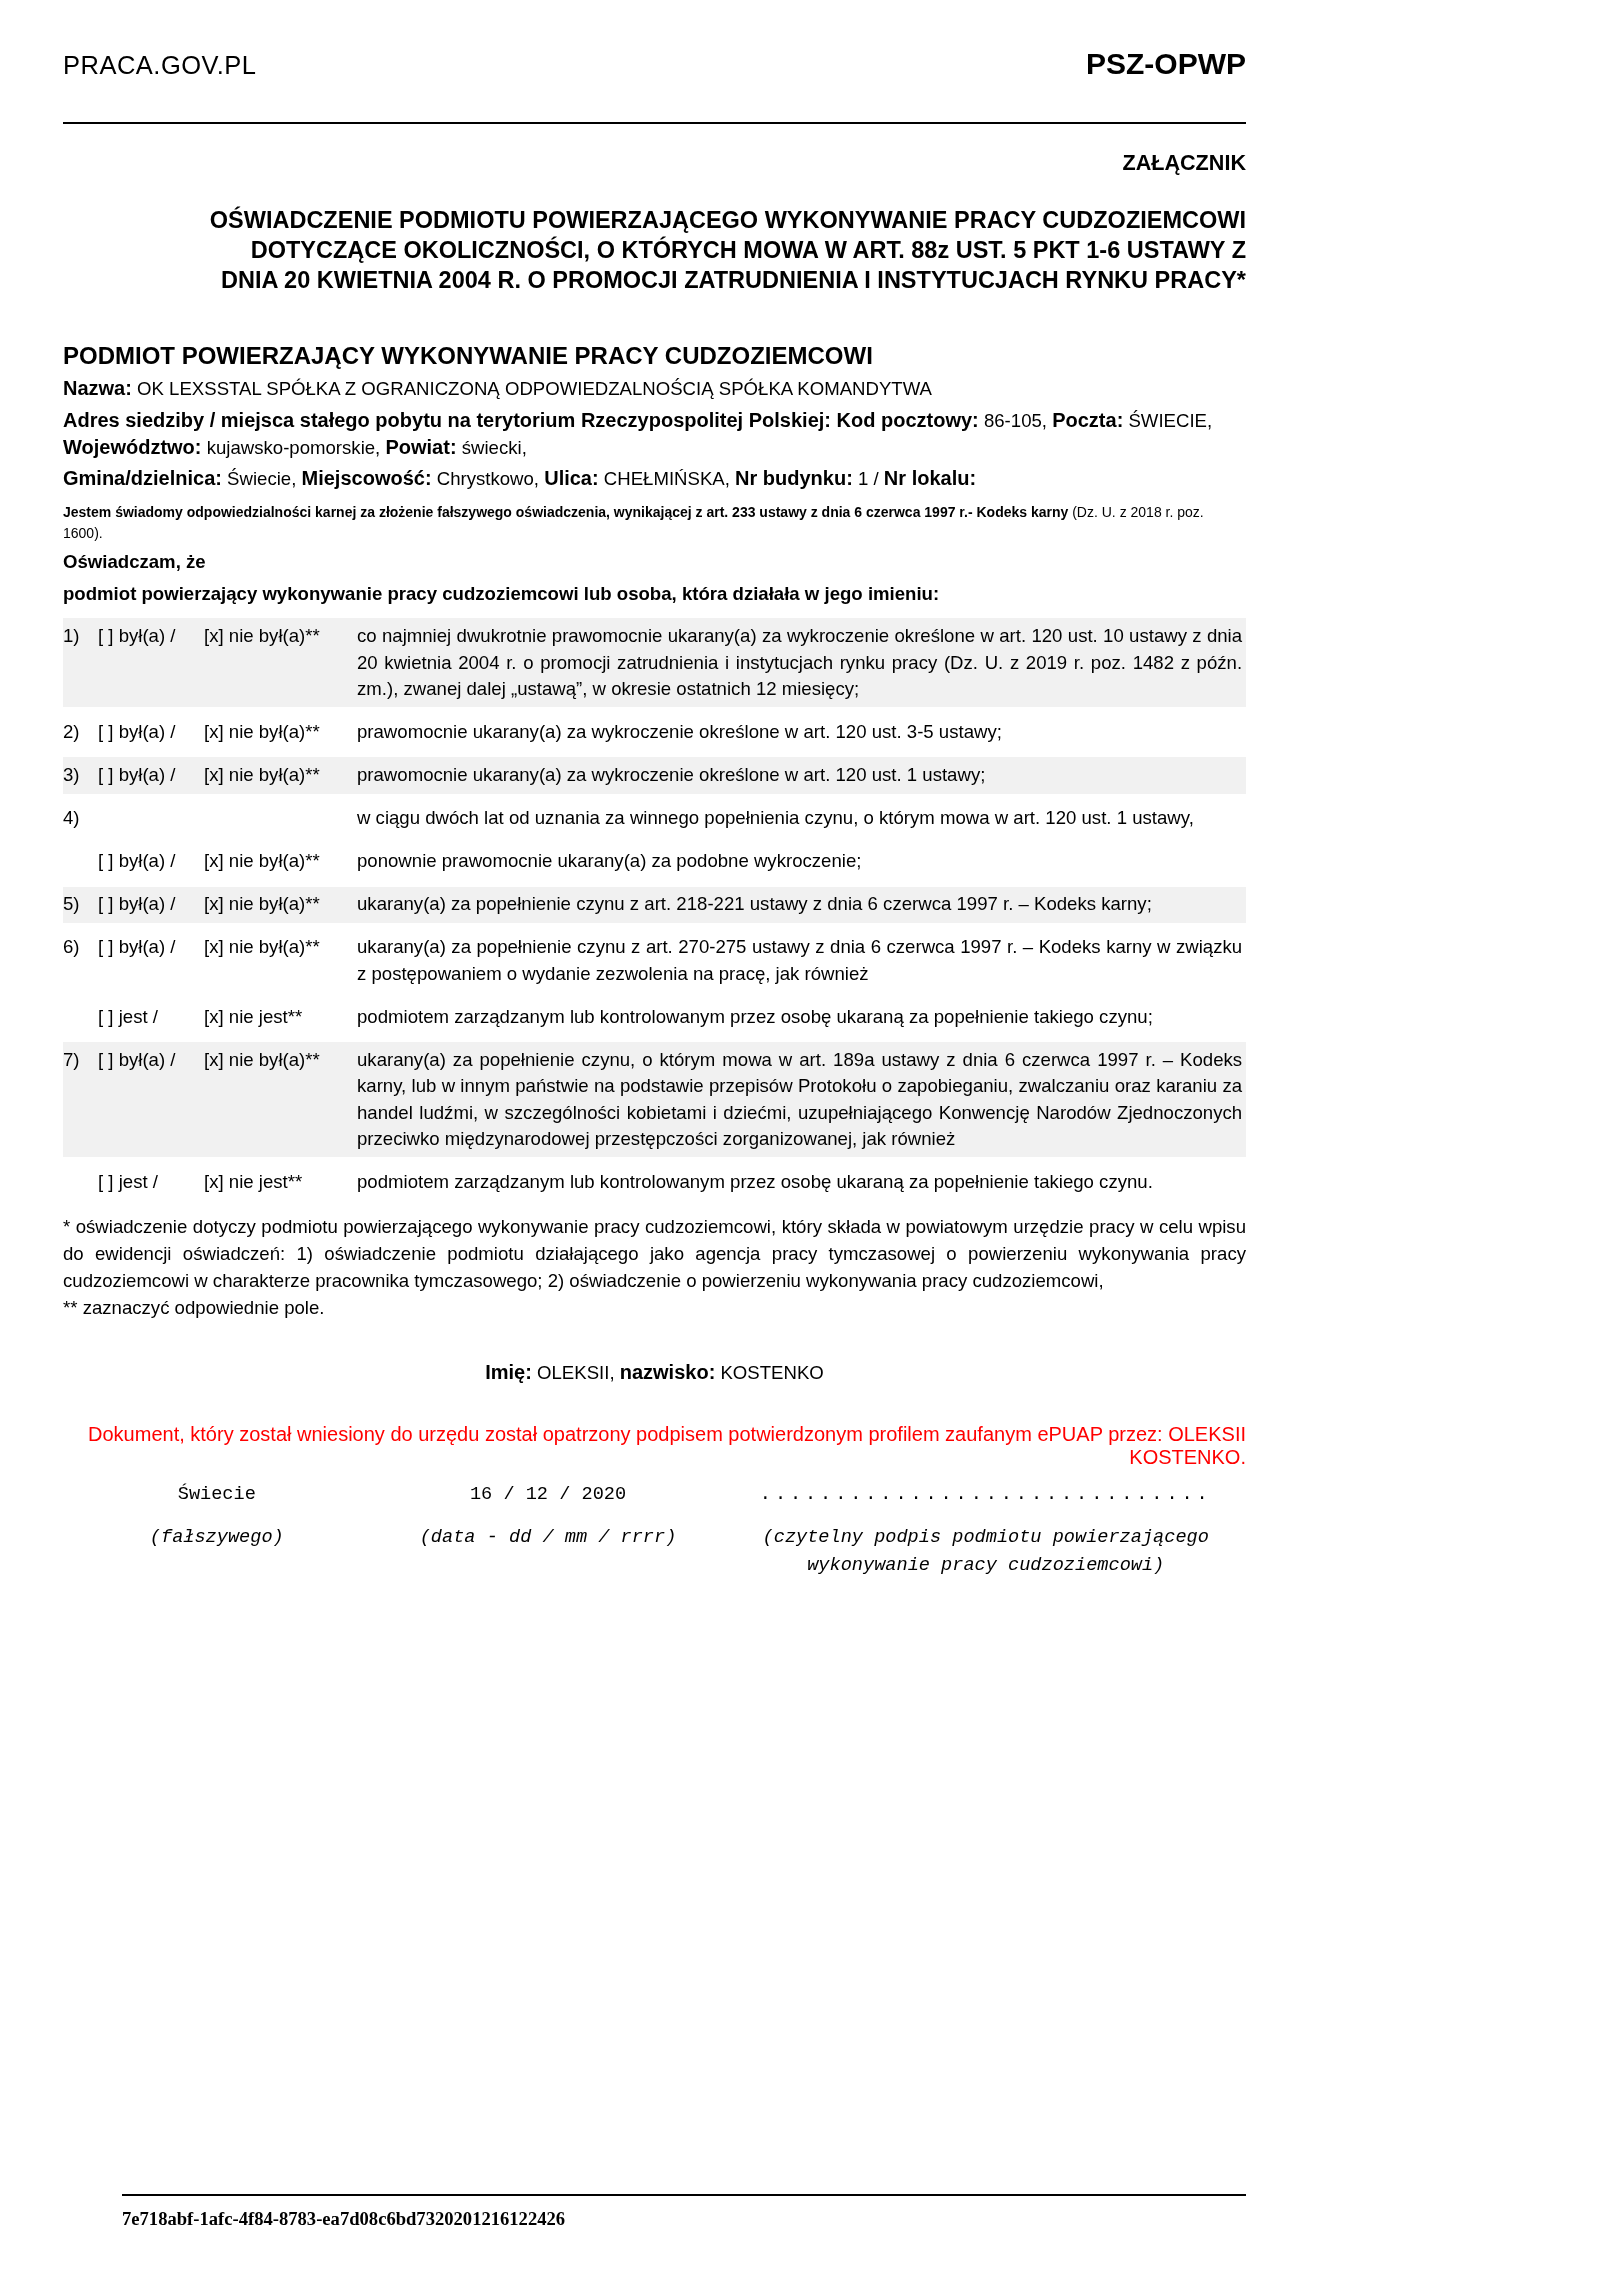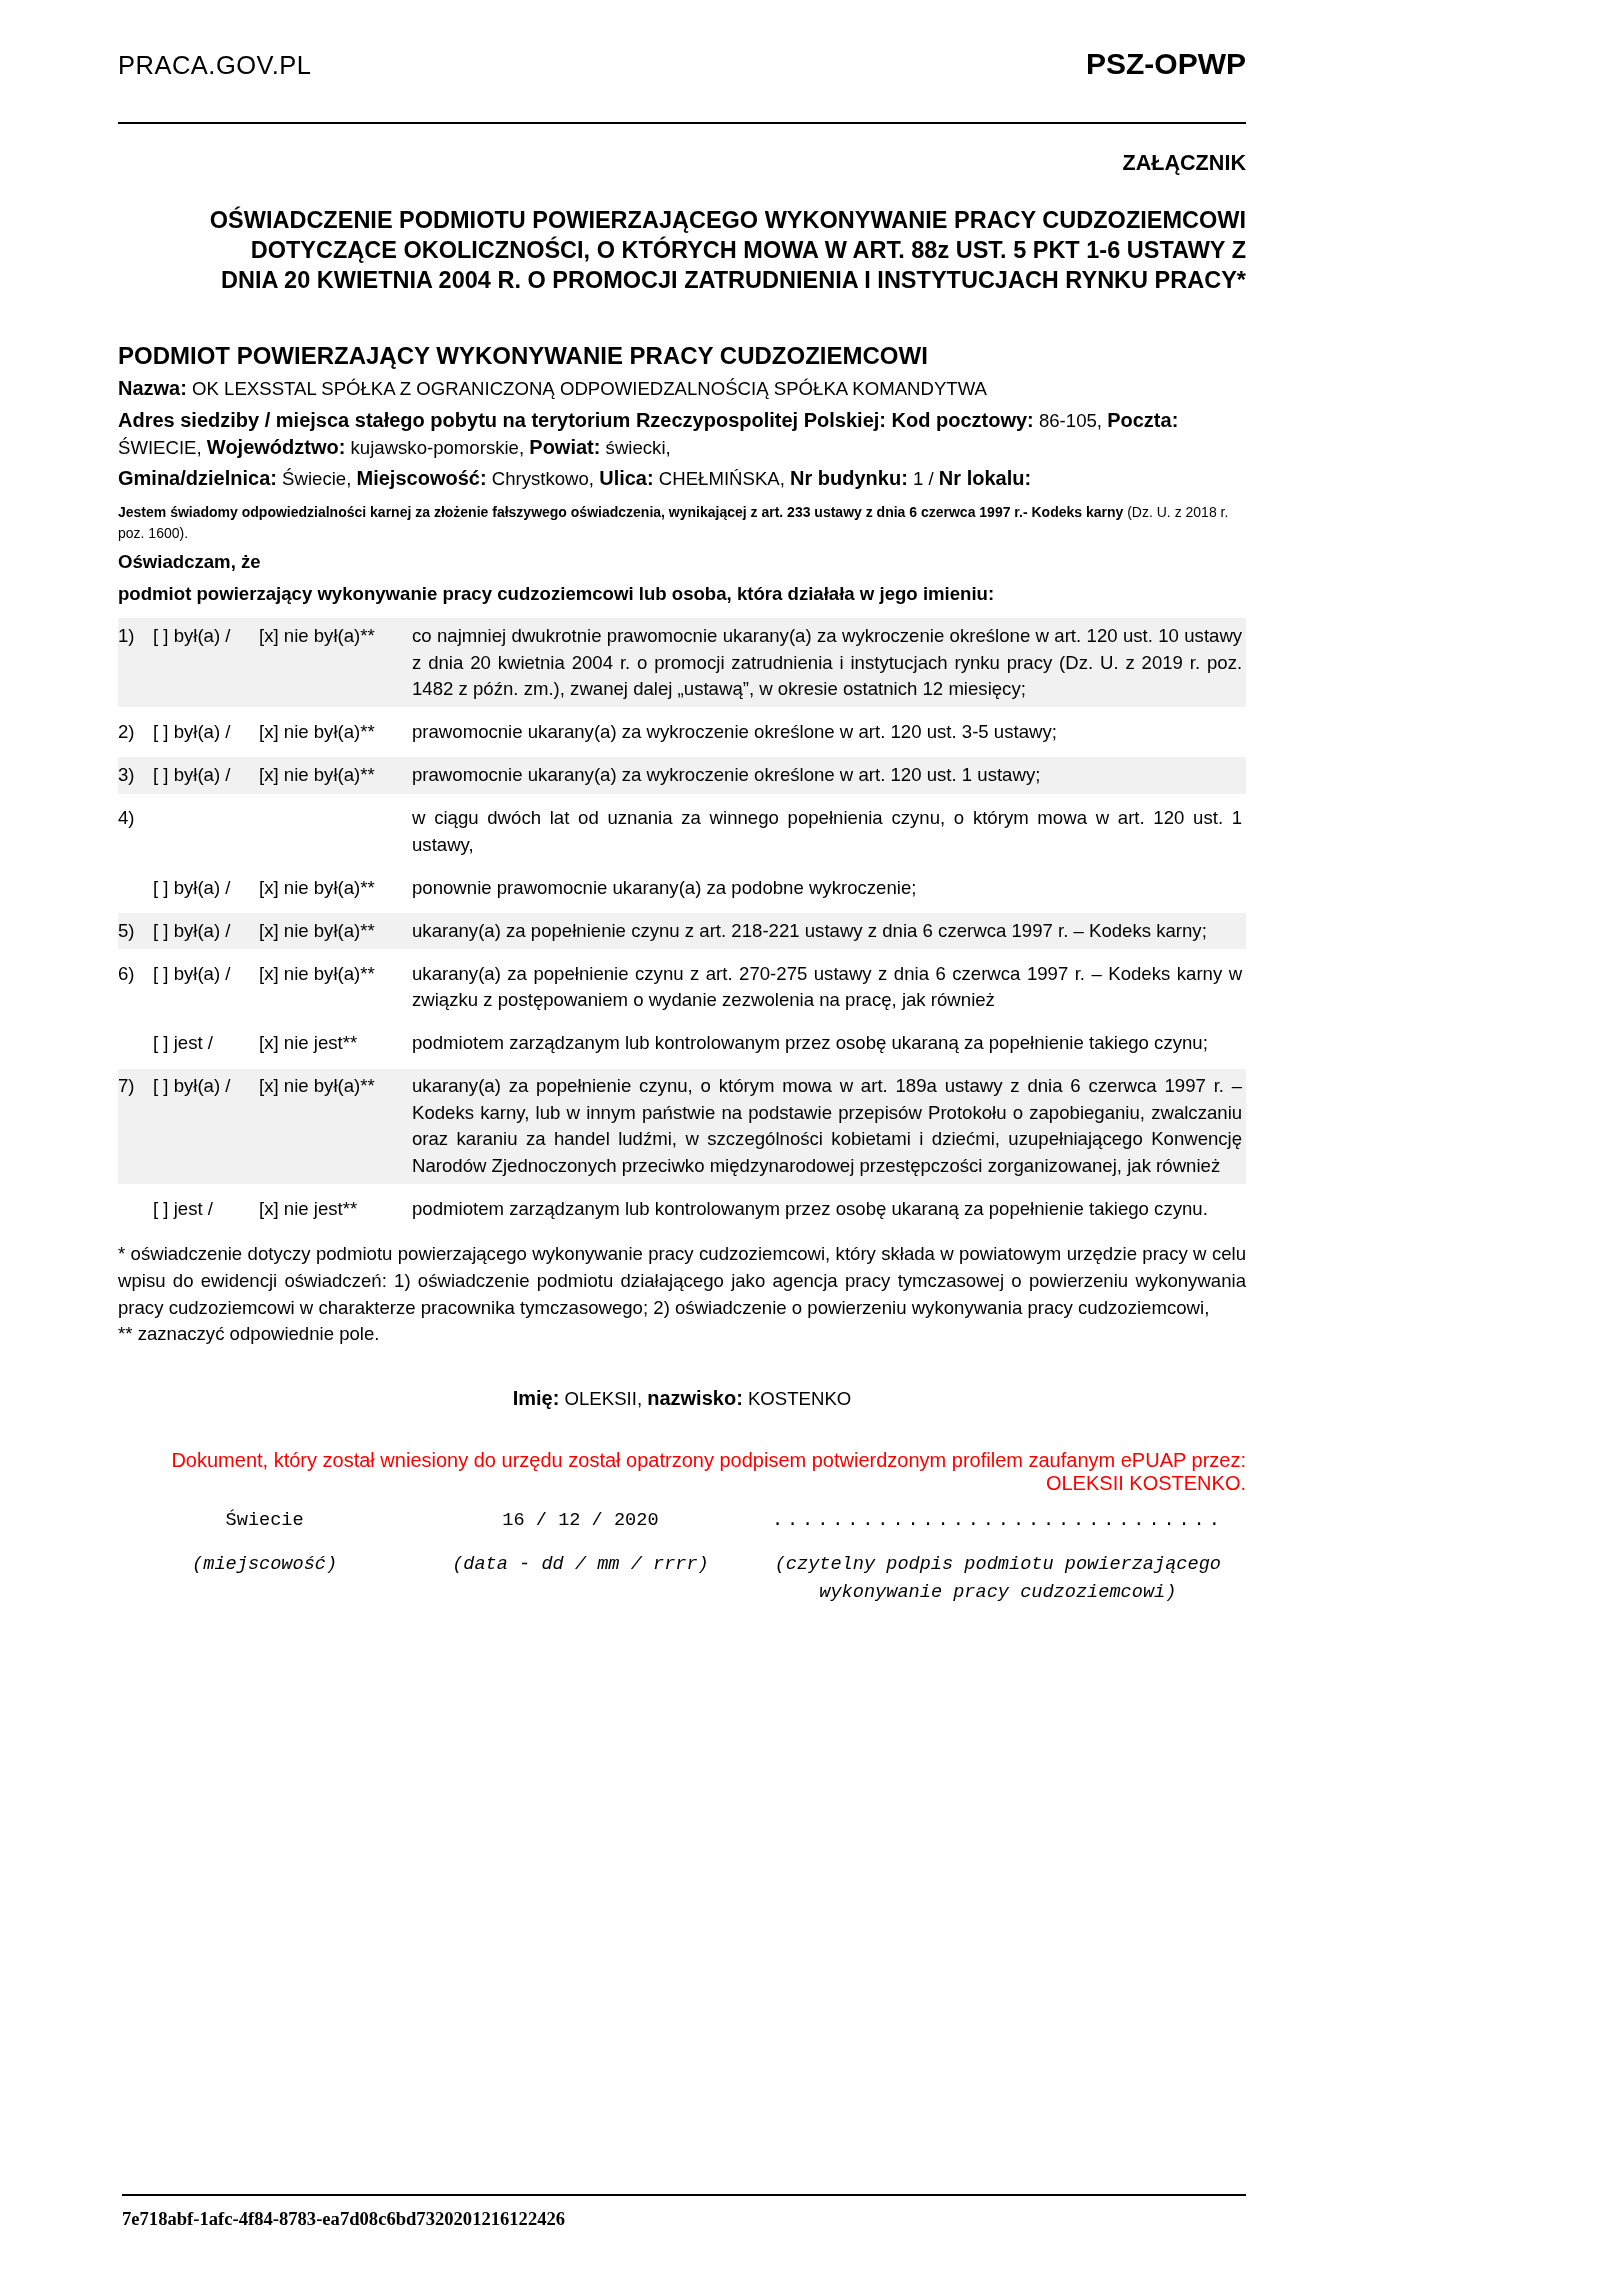--- a/index.html
+++ b/index.html
@@ -6,21 +6,21 @@
     --accent-red:#ff0000;
     --row-shade:#f1f1f1;
   }
   *{margin:0;padding:0;box-sizing:border-box;}
   html,body{background:#ffffff;}
   body{font-family:"Liberation Sans", sans-serif;color:#000;}
   .page{
     position:relative;
     width:1364px;height:2292px;
     background:#fff;
-    padding:47px 118px 0 118px;
+    padding:47px 118px 0 63px;
     overflow:hidden;
   }
   
   .masthead{display:flex;justify-content:space-between;align-items:baseline;}
   .site-name{font-size:25.5px;letter-spacing:0.5px;}
   .form-code{font-size:30px;font-weight:bold;}
   .rule{border:none;border-top:2.9px solid #000;margin-top:41px;}
   .attachment{margin-top:25.5px;text-align:right;font-size:21.6px;font-weight:bold;}
   
   .title{margin-top:29px;text-align:right;font-size:23.5px;font-weight:bold;line-height:1.28;}
@@ -172,21 +172,21 @@
   </div>
 
   <p class="sig-name"><span class="lbl">Imię:</span><span class="val"> OLEKSII, </span><span class="lbl">nazwisko:</span><span class="val"> KOSTENKO</span></p>
 
 
   <p class="epuap">Dokument, który został wniesiony do urzędu został opatrzony podpisem potwierdzonym profilem zaufanym ePUAP przez: OLEKSII KOSTENKO.</p>
 
   <div class="sig-cols">
     <div class="sig-col col-place">
       <div>Świecie</div>
-      <div class="cap">(miejscowość)</div>
+      <div class="cap">(fałszywego)</div>
     </div>
     <div class="sig-col col-date">
       <div>16 / 12 / 2020</div>
       <div class="cap">(data - dd / mm / rrrr)</div>
     </div>
     <div class="sig-col col-sign">
       <div class="dots">..............................</div>
       <div class="cap">
         <div>(czytelny podpis podmiotu powierzającego</div>
         <div>wykonywanie pracy cudzoziemcowi)</div>

